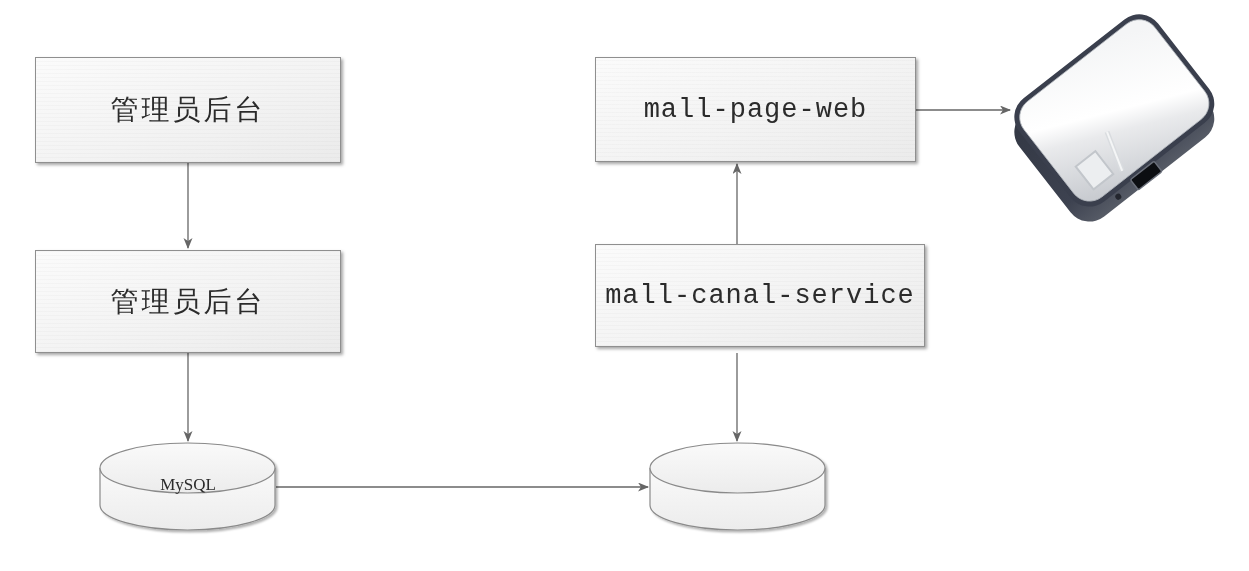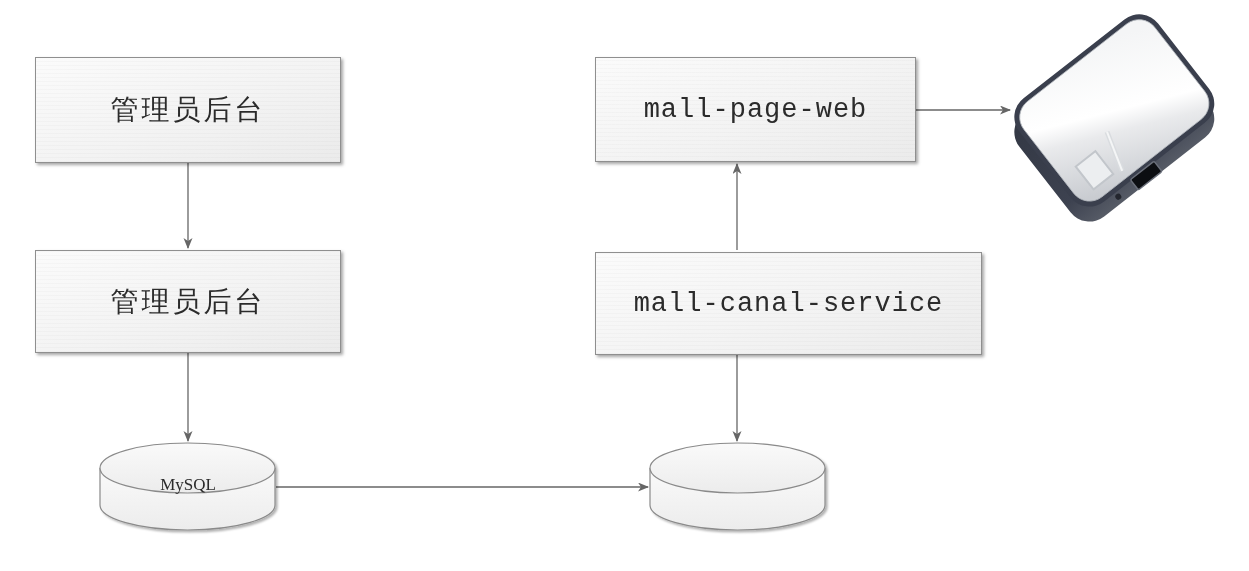--- a/index.html
+++ b/index.html
@@ -32,21 +32,21 @@
   }
   .node.mono{
     font-family:"Liberation Mono","DejaVu Sans Mono",monospace;
     font-size:27px;
     letter-spacing:1px;
     margin-left:18px;
   }
   #node-admin            {left:35px; top:57px;  width:306px;height:106px;}
   #node-add-product      {left:35px; top:250px; width:306px;height:103px;}
   #node-mall-page-web    {left:577px;top:57px;  width:321px;height:105px;}
-  #node-mall-canal-service{left:577px;top:252px;width:387px;height:103px;}
+  #node-mall-canal-service{left:577px;top:244px;width:330px;height:103px;}
 
   
   .cyl-label{
     position:absolute;
     width:176px;height:30px;
     display:flex;align-items:center;justify-content:center;
     font-family:Liberation Serif, serif;
     color:#2b2b2b;
   }
   #label-mysql{left:100px;top:470px;font-size:17px;}

